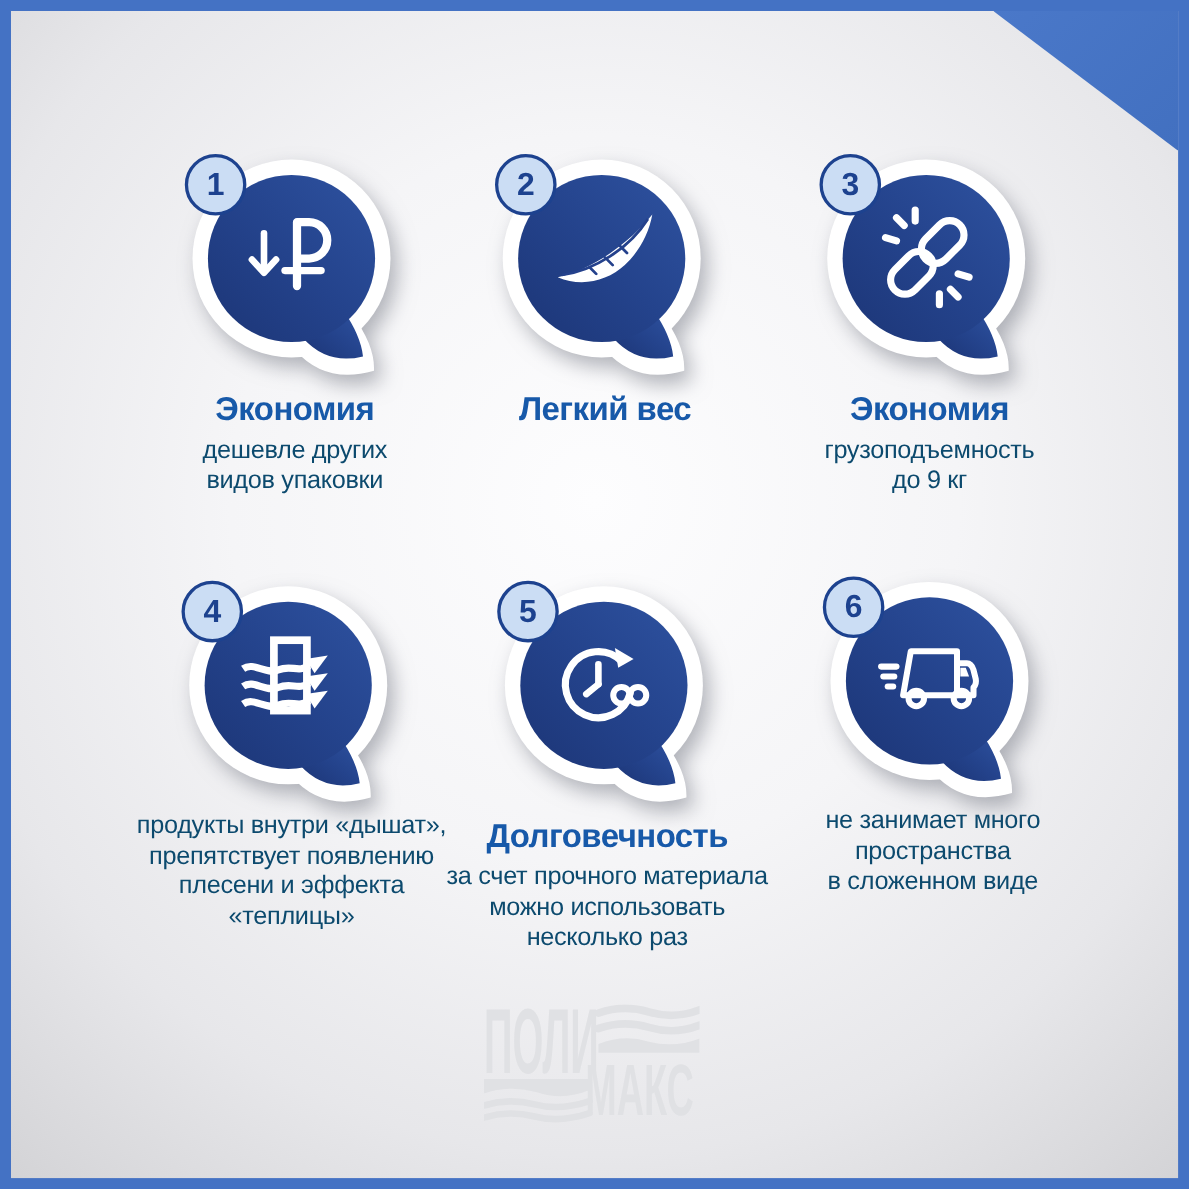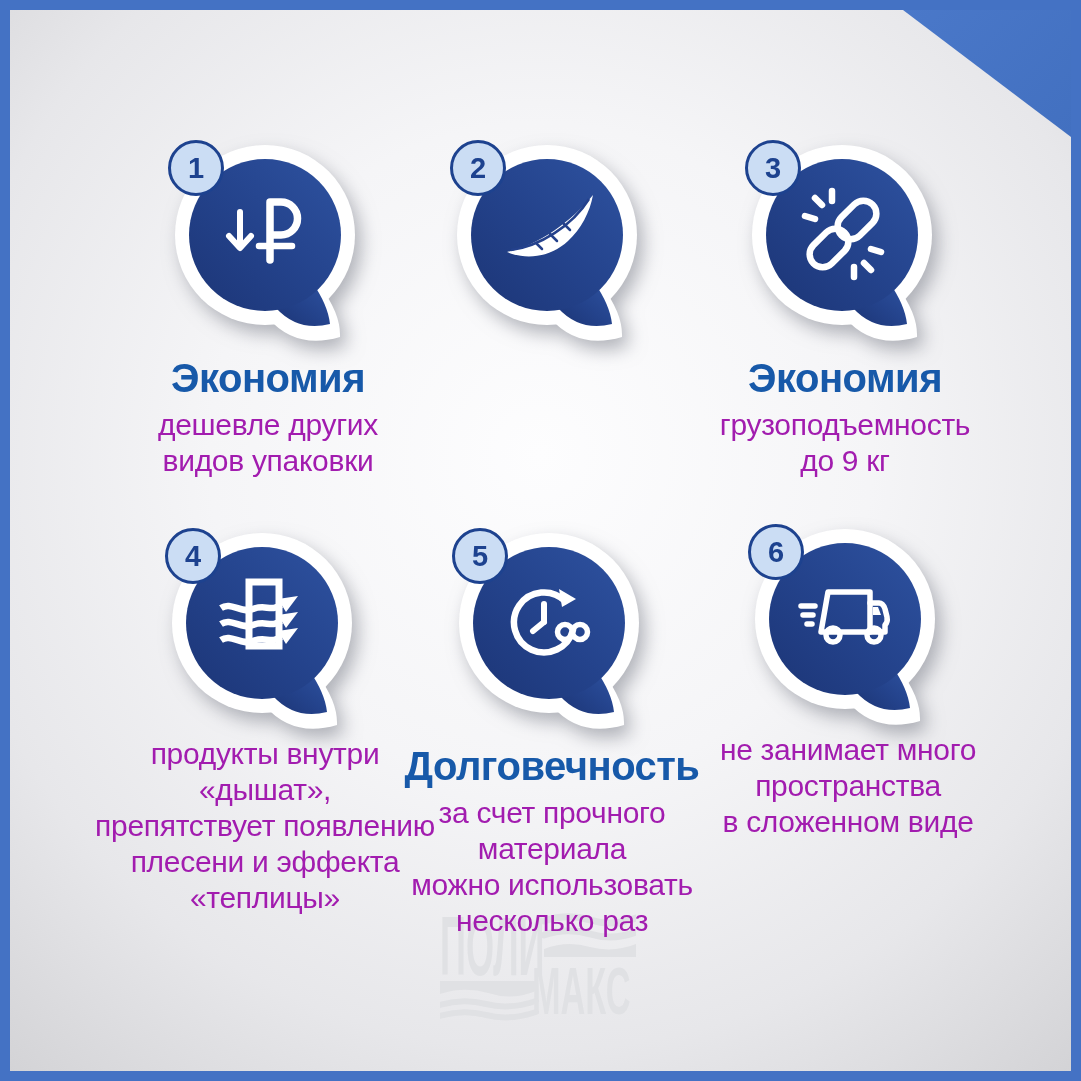--- a/index.html
+++ b/index.html
@@ -15,23 +15,23 @@
   .card{position:absolute;width:360px;text-align:center;z-index:2;}
   #card1{left:88px;top:140px;}  #card2{left:370px;top:140px;}  #card3{left:665px;top:140px;}
   #card4{left:85px;top:528px;}  #card5{left:372px;top:528px;}  #card6{left:668px;top:524px;}
   .bubble{position:relative;width:200px;height:208px;margin:0 auto;}
   .bubble-svg{position:absolute;inset:0;width:200px;height:208px;
     filter:drop-shadow(6px 9px 9px rgba(105,110,122,.5));}
   .icon{position:absolute;left:50px;top:46px;width:96px;height:96px;z-index:2;}
   .badge{position:absolute;left:0;top:0;width:50px;height:50px;border-radius:50%;z-index:3;
     background:#CBDDF4;border:3px solid #1D428F;color:#1D428F;
     font-weight:bold;font-size:29px;display:flex;align-items:center;justify-content:center;}
-  .title{margin:8px 0 5px;font-size:40px;line-height:1.14;font-weight:bold;
+  .title{margin:8px 0 5px;font-size:30px;line-height:1.14;font-weight:bold;
     color:#1759A9;letter-spacing:-0.5px;white-space:pre-line;}
-  .desc{margin:0;font-size:30px;line-height:1.2;color:#a21caf;
+  .desc{margin:0;font-size:23px;line-height:1.2;color:#0c4a6e;
     letter-spacing:-0.3px;white-space:pre-line;}
   .watermark{position:absolute;left:440px;top:913px;width:196px;height:108px;z-index:1;opacity:.95;}
 </style>
 </head>
 <body>
 
 <svg width="0" height="0" style="position:absolute">
   <defs>
     <linearGradient id="bgrad" x1="0" y1="1" x2="1" y2="0">
       <stop offset="0" stop-color="#1C3576"></stop>
@@ -79,20 +79,21 @@
     </svg>
     <div class="badge">
         <span>2</span>
       </div>
     <svg class="icon" viewBox="0 0 96 96">
       <path fill="#fff" d="M7 66 C28 75 52 70 68 55 C81 43 90 26 93 9 C82 23 69 34 55 44 C39 55 22 63 7 66 Z"></path>
       <path d="M11 64 C40 60 72 40 89 13" stroke="#24418C" stroke-width="2.5" fill="none"></path>
       <path d="M36 57 L42 63 M50 48 L57 55 M63 37 L70 44" stroke="#24418C" stroke-width="2.5" fill="none" stroke-linecap="round"></path>
     </svg>
   </div>
+  <h3 class="title">Легкий вес</h3>
 </div>
 
 <div class="card" id="card3">
   <div class="bubble">
     <svg class="bubble-svg" viewBox="0 0 200 208">
       <path fill="#fff" d="M100 178 Q128 210 172 197 Q173 174 152 146 Q132 168 100 178 Z"></path>
       <circle cx="97" cy="95" r="90" fill="#fff"></circle>
       <path fill="url(#bgrad)" d="M108 168 Q130 192 162 184 Q160 165 144 142 Q128 158 108 168 Z"></path>
       <circle cx="97" cy="95" r="76" fill="url(#bgrad)"></circle>
     </svg>

